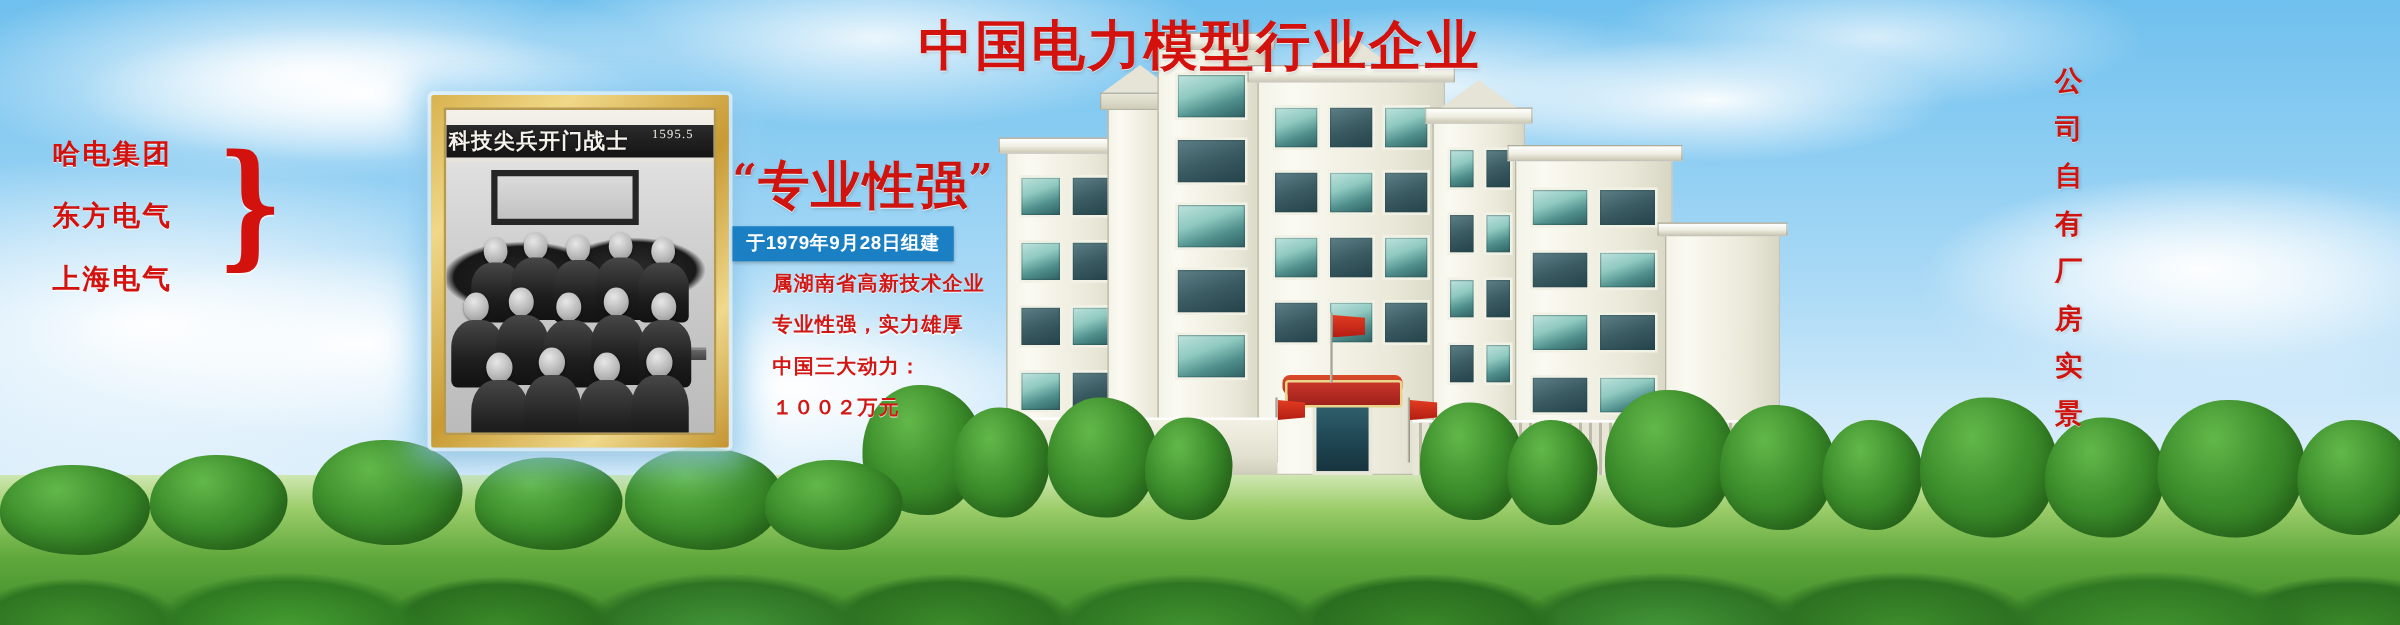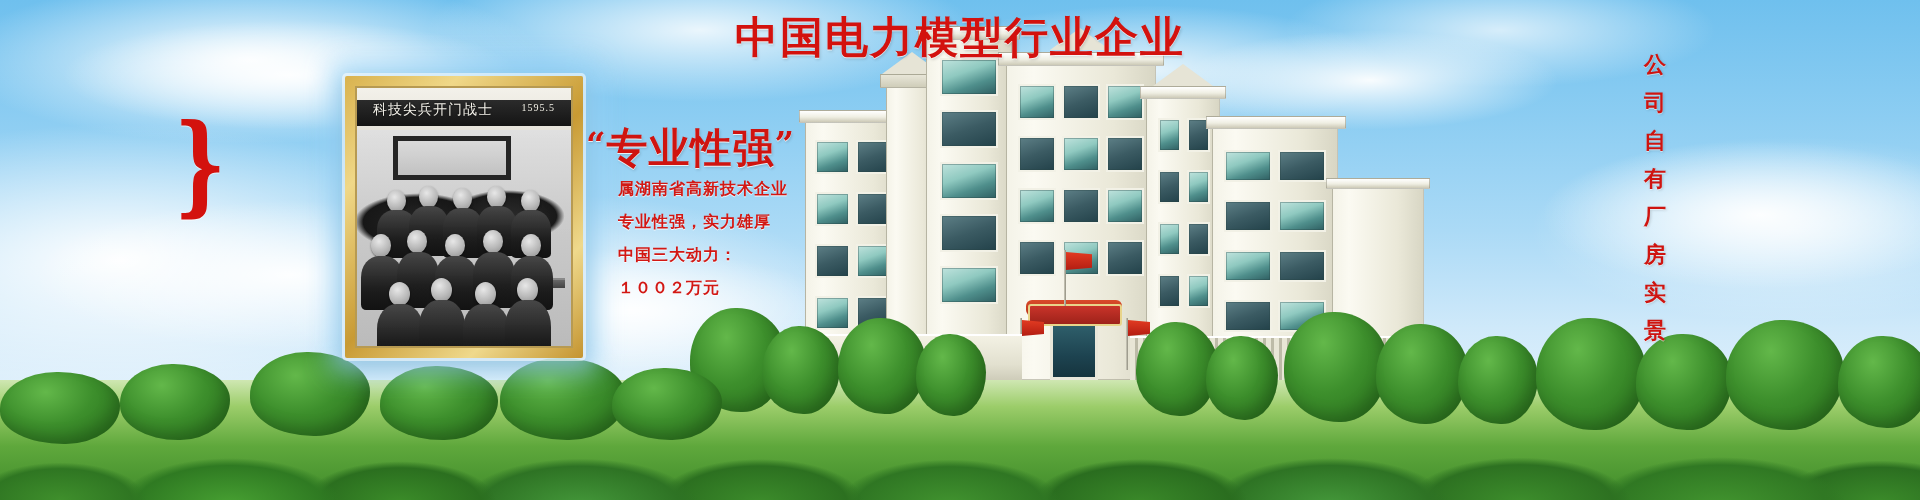--- a/index.html
+++ b/index.html
@@ -176,24 +176,25 @@
   }
   .photo-top {
     position:absolute; left:0; top:0; width:100%; height:42px;
     background:linear-gradient(180deg,#f3f1ea 0%,#e6e3da 100%);
   }
   .photo-banner {
     position:absolute; left:0; top:12px; width:100%; height:26px;
     background:linear-gradient(180deg,#2b2b2b 0%,#141414 100%);
   }
   .photo-caption {
-    position:absolute; left:16px; top:13px; width:100%;
-    font-size:14px; color:#f4f2ea; letter-spacing:1px;
+    position:absolute; left:2px; top:13px; width:100%;
+    font-size:17px; color:#f4f2ea; letter-spacing:1px;
     font-family:"Liberation Serif",serif; white-space:nowrap;
     text-shadow:0 0 2px rgba(0,0,0,.9);
+    font-weight:bold;
   }
   .photo-date {
     position:absolute; right:16px; top:14px;
     font-size:10px; color:#f2f0e6; letter-spacing:1px;
     font-family:"Liberation Serif",serif;
   }
   .photo-body {
     position:absolute; left:0; top:42px; width:100%; height:240px;
     background:
       radial-gradient(ellipse 90px 40px at 62px 92px, #2a2a2c 0%, #1d1d1f 62%, rgba(29,29,31,0) 72%),
@@ -410,20 +411,25 @@
   <div class="tree" style="left:250px;  top:352px; width:120px; height:84px;"></div>
   <div class="tree" style="left:120px;  top:364px; width:110px; height:76px;"></div>
   <div class="tree" style="left:0px;    top:372px; width:120px; height:72px;"></div>
   <div class="tree" style="left:380px;  top:366px; width:118px; height:74px;"></div>
   <div class="tree" style="left:500px;  top:358px; width:126px; height:82px;"></div>
   <div class="tree" style="left:612px;  top:368px; width:110px; height:72px;"></div>
 
   <div class="main-title">中国电力模型行业企业</div>
 
   <div class="left-block">
+    <div class="lb-list">
+      <div class="lb-item">哈电集团</div>
+      <div class="lb-item">东方电气</div>
+      <div class="lb-item">上海电气</div>
+    </div>
     <div class="lb-brace">}</div>
   </div>
 
   <div class="photo-frame">
     <div class="photo-inner">
       <div class="photo-top"></div>
       <div class="photo-banner"></div>
       <div class="photo-caption">科技尖兵开门战士</div>
       <div class="photo-date">1595.5</div>
       <div class="photo-body">
@@ -458,20 +464,21 @@
         <div class="p-head" style="left:160px; top:148px; width:21px; height:24px;"></div>
         <div class="p-body" style="left:148px; top:170px; width:46px; height:66px;"></div>
       </div>
     </div>
   </div>
 
   <div class="center-block">
     <div class="cb-quote">
       <span class="qm">“</span><span>专业性强</span><span class="qm">”</span>
     </div>
+    <div class="cb-ribbon">于1979年9月28日组建</div>
     <div class="cb-lines">
       <div class="cb-line">属湖南省高新技术企业</div>
       <div class="cb-line">专业性强，实力雄厚</div>
       <div class="cb-line">中国三大动力：</div>
       <div class="cb-line">１００２万元</div>
     </div>
   </div>
 
   <div class="right-vertical">
     <span class="rv-char">公</span>

